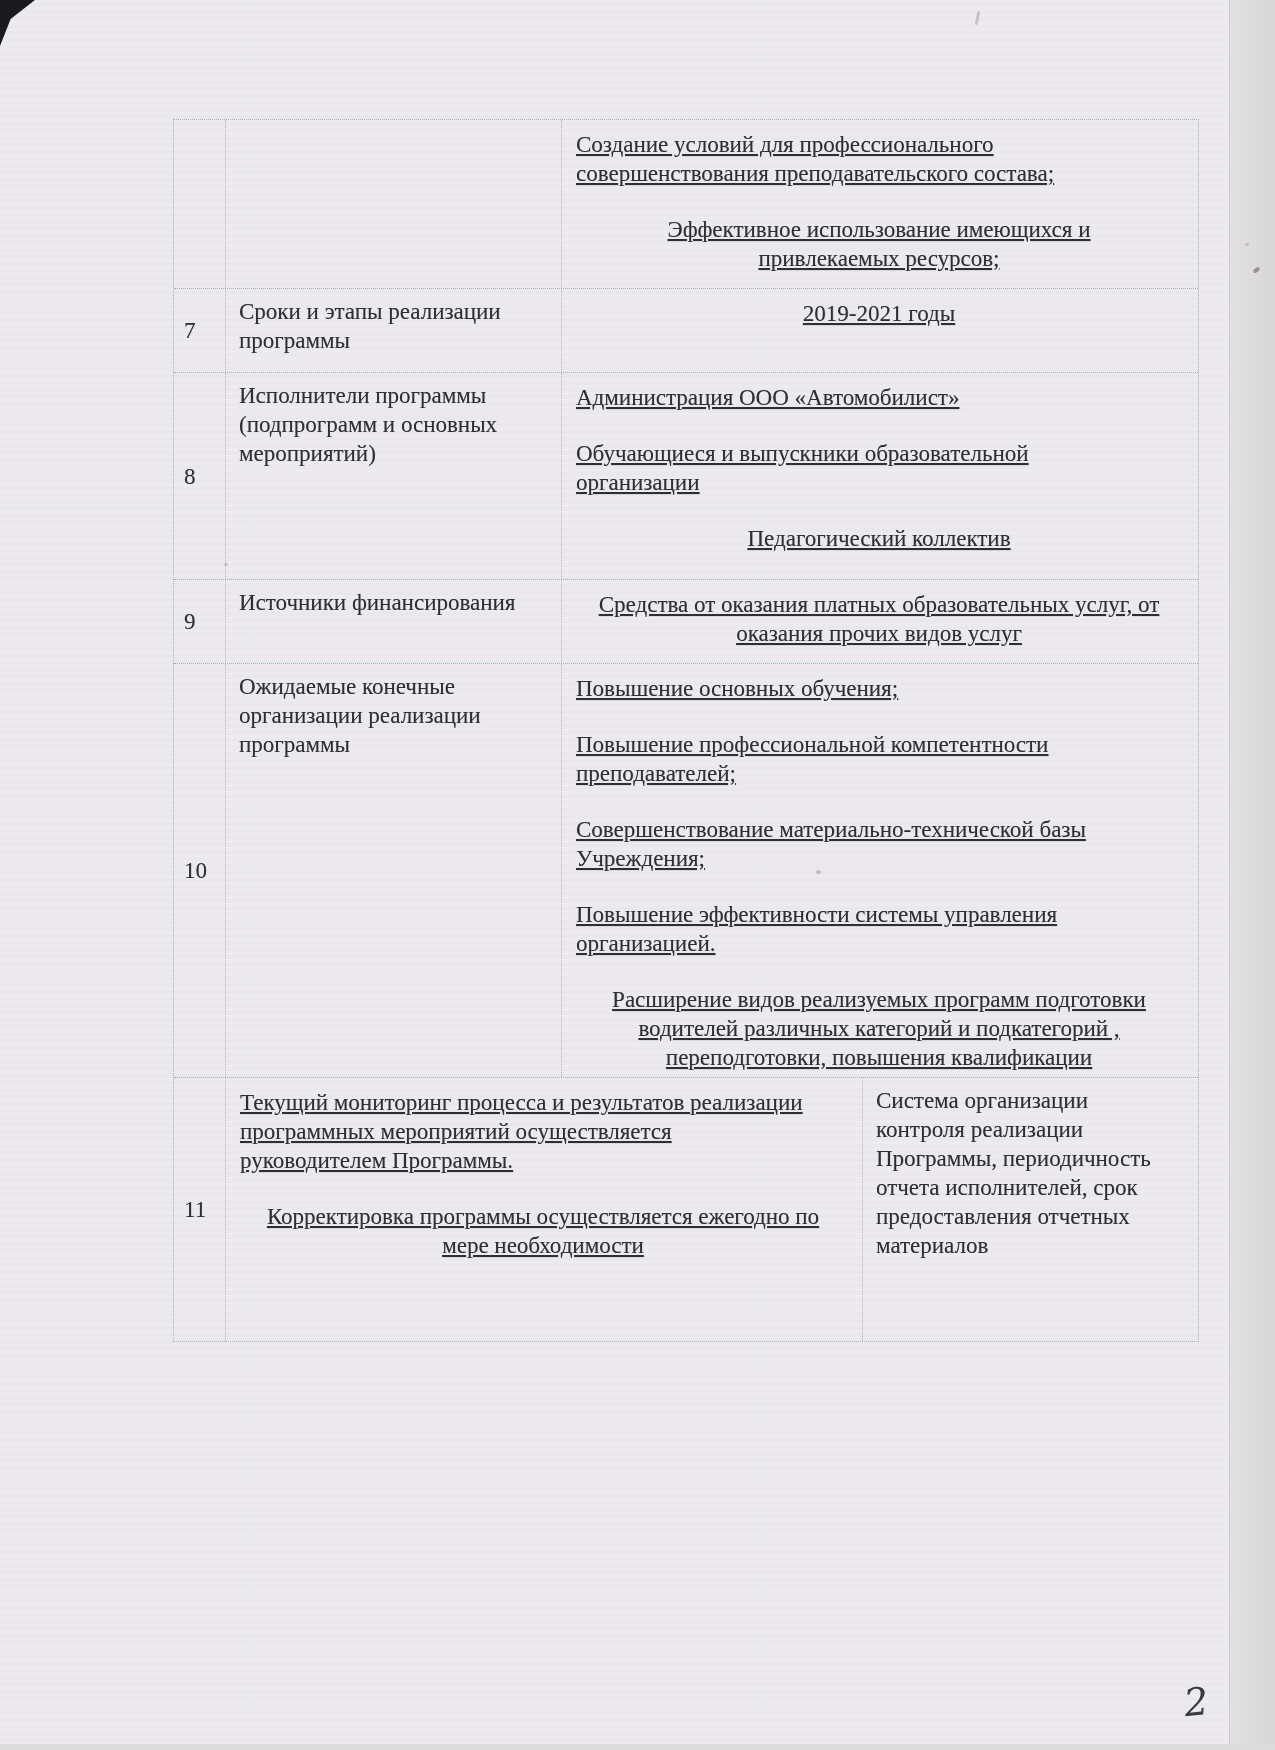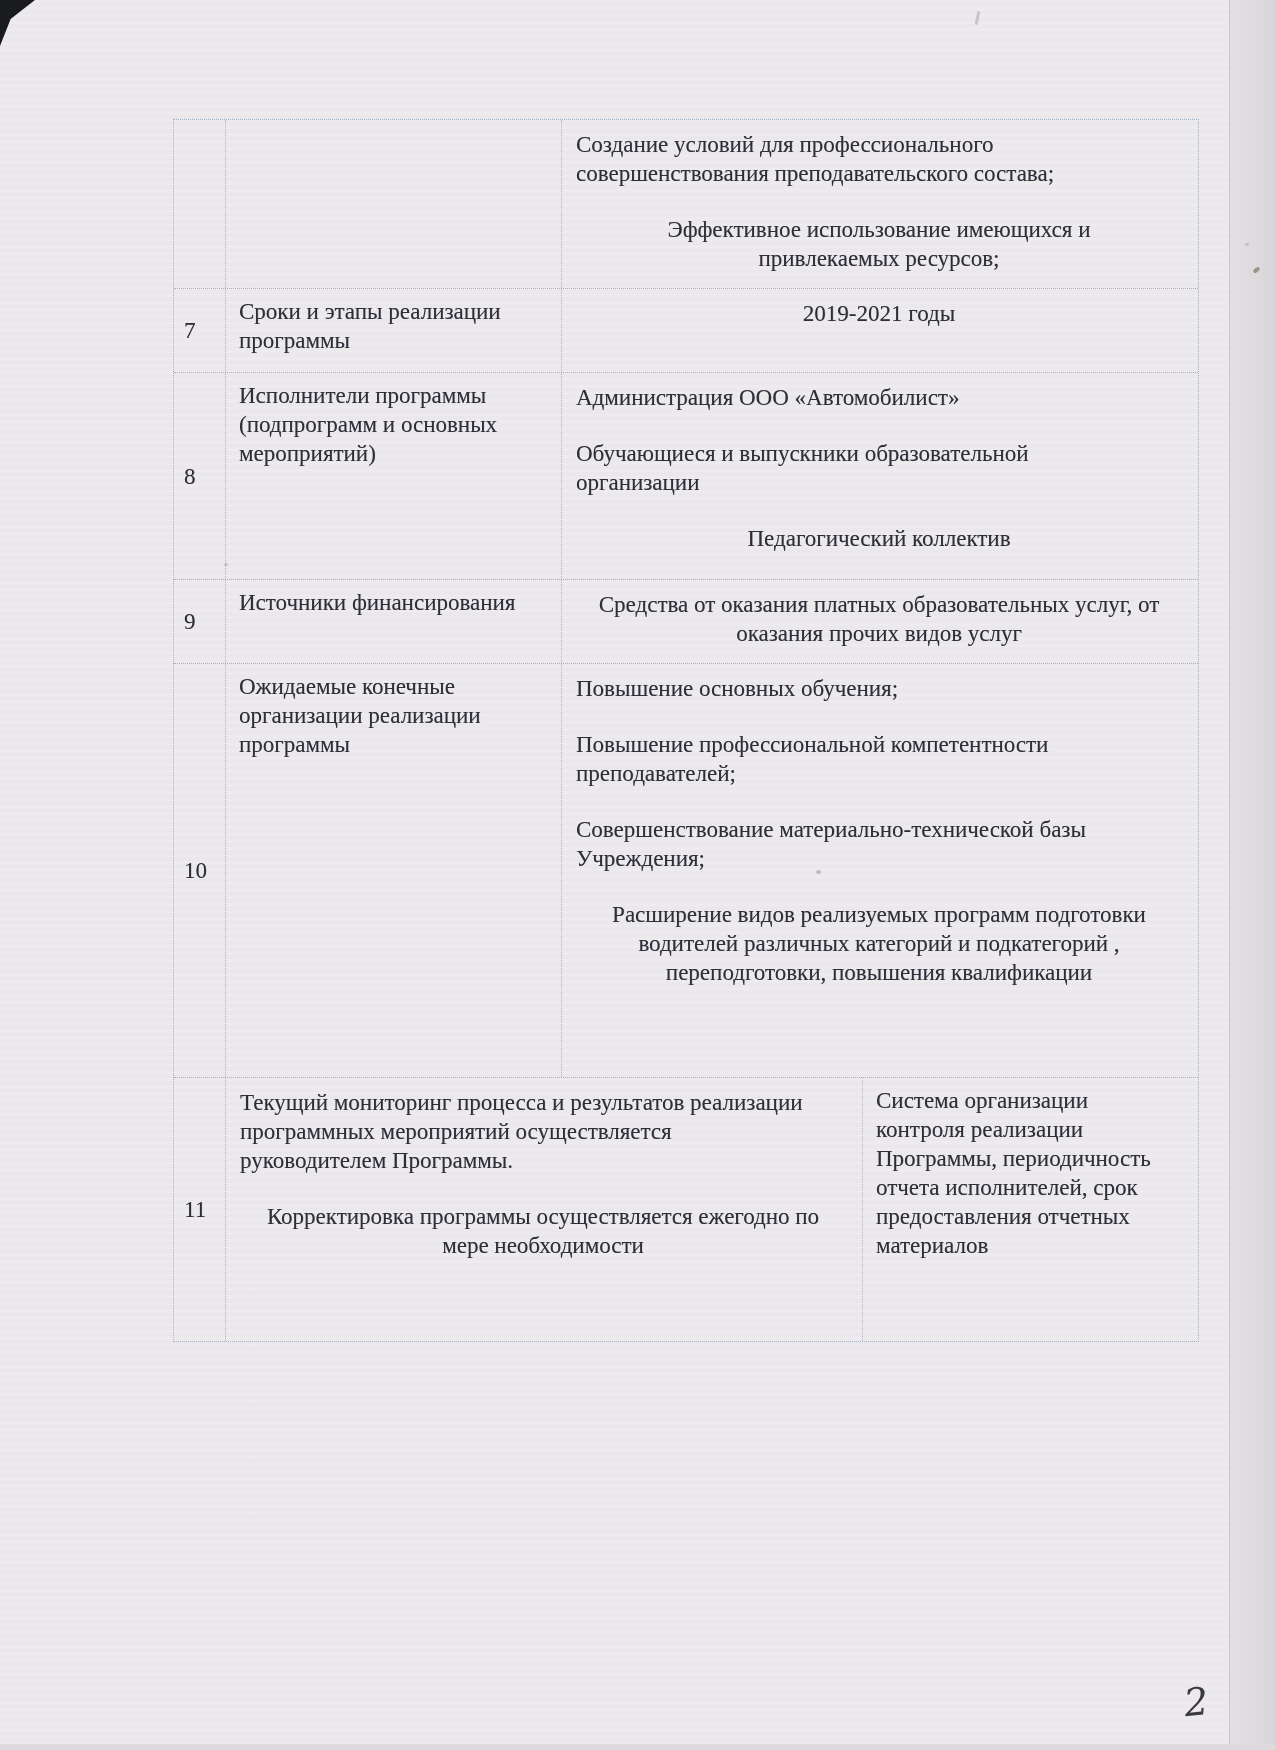--- a/index.html
+++ b/index.html
@@ -143,20 +143,21 @@
     align-items: flex-start;
     padding: 8px 12px 8px 13px;
   }
   .cell-label .label-text {
     white-space: pre-line;
   }
   .cell-content {
     flex: 1 1 auto;
     border-left: 1px dotted #bcaec6;
     padding: 10px 16px 8px 14px;
+    text-decoration: underline;
   }
   .cell-content p {
     margin: 0 0 27px 0;
     white-space: pre-line;
   }
   .cell-content p:last-child { margin-bottom: 0; text-align: center; }
 
   
   .page-number {
     position: absolute;
@@ -252,20 +253,22 @@
           <div class="label-text">Ожидаемые конечные
 организации реализации
 программы</div>
         </div>
       <div class="cell cell-content">
           <p>Повышение основных обучения;</p>
           <p>Повышение профессиональной компетентности
 преподавателей;</p>
           <p>Совершенствование материально-технической базы
 Учреждения;</p>
+          <p>Повышение эффективности системы управления
+организацией.</p>
           <p>Расширение видов реализуемых программ подготовки
 водителей различных категорий и подкатегорий ,
 переподготовки, повышения квалификации</p>
         </div>
     </div>
 
     <div class="trow r5">
       <div class="cell cell-num">
           <span>11</span>
         </div>

